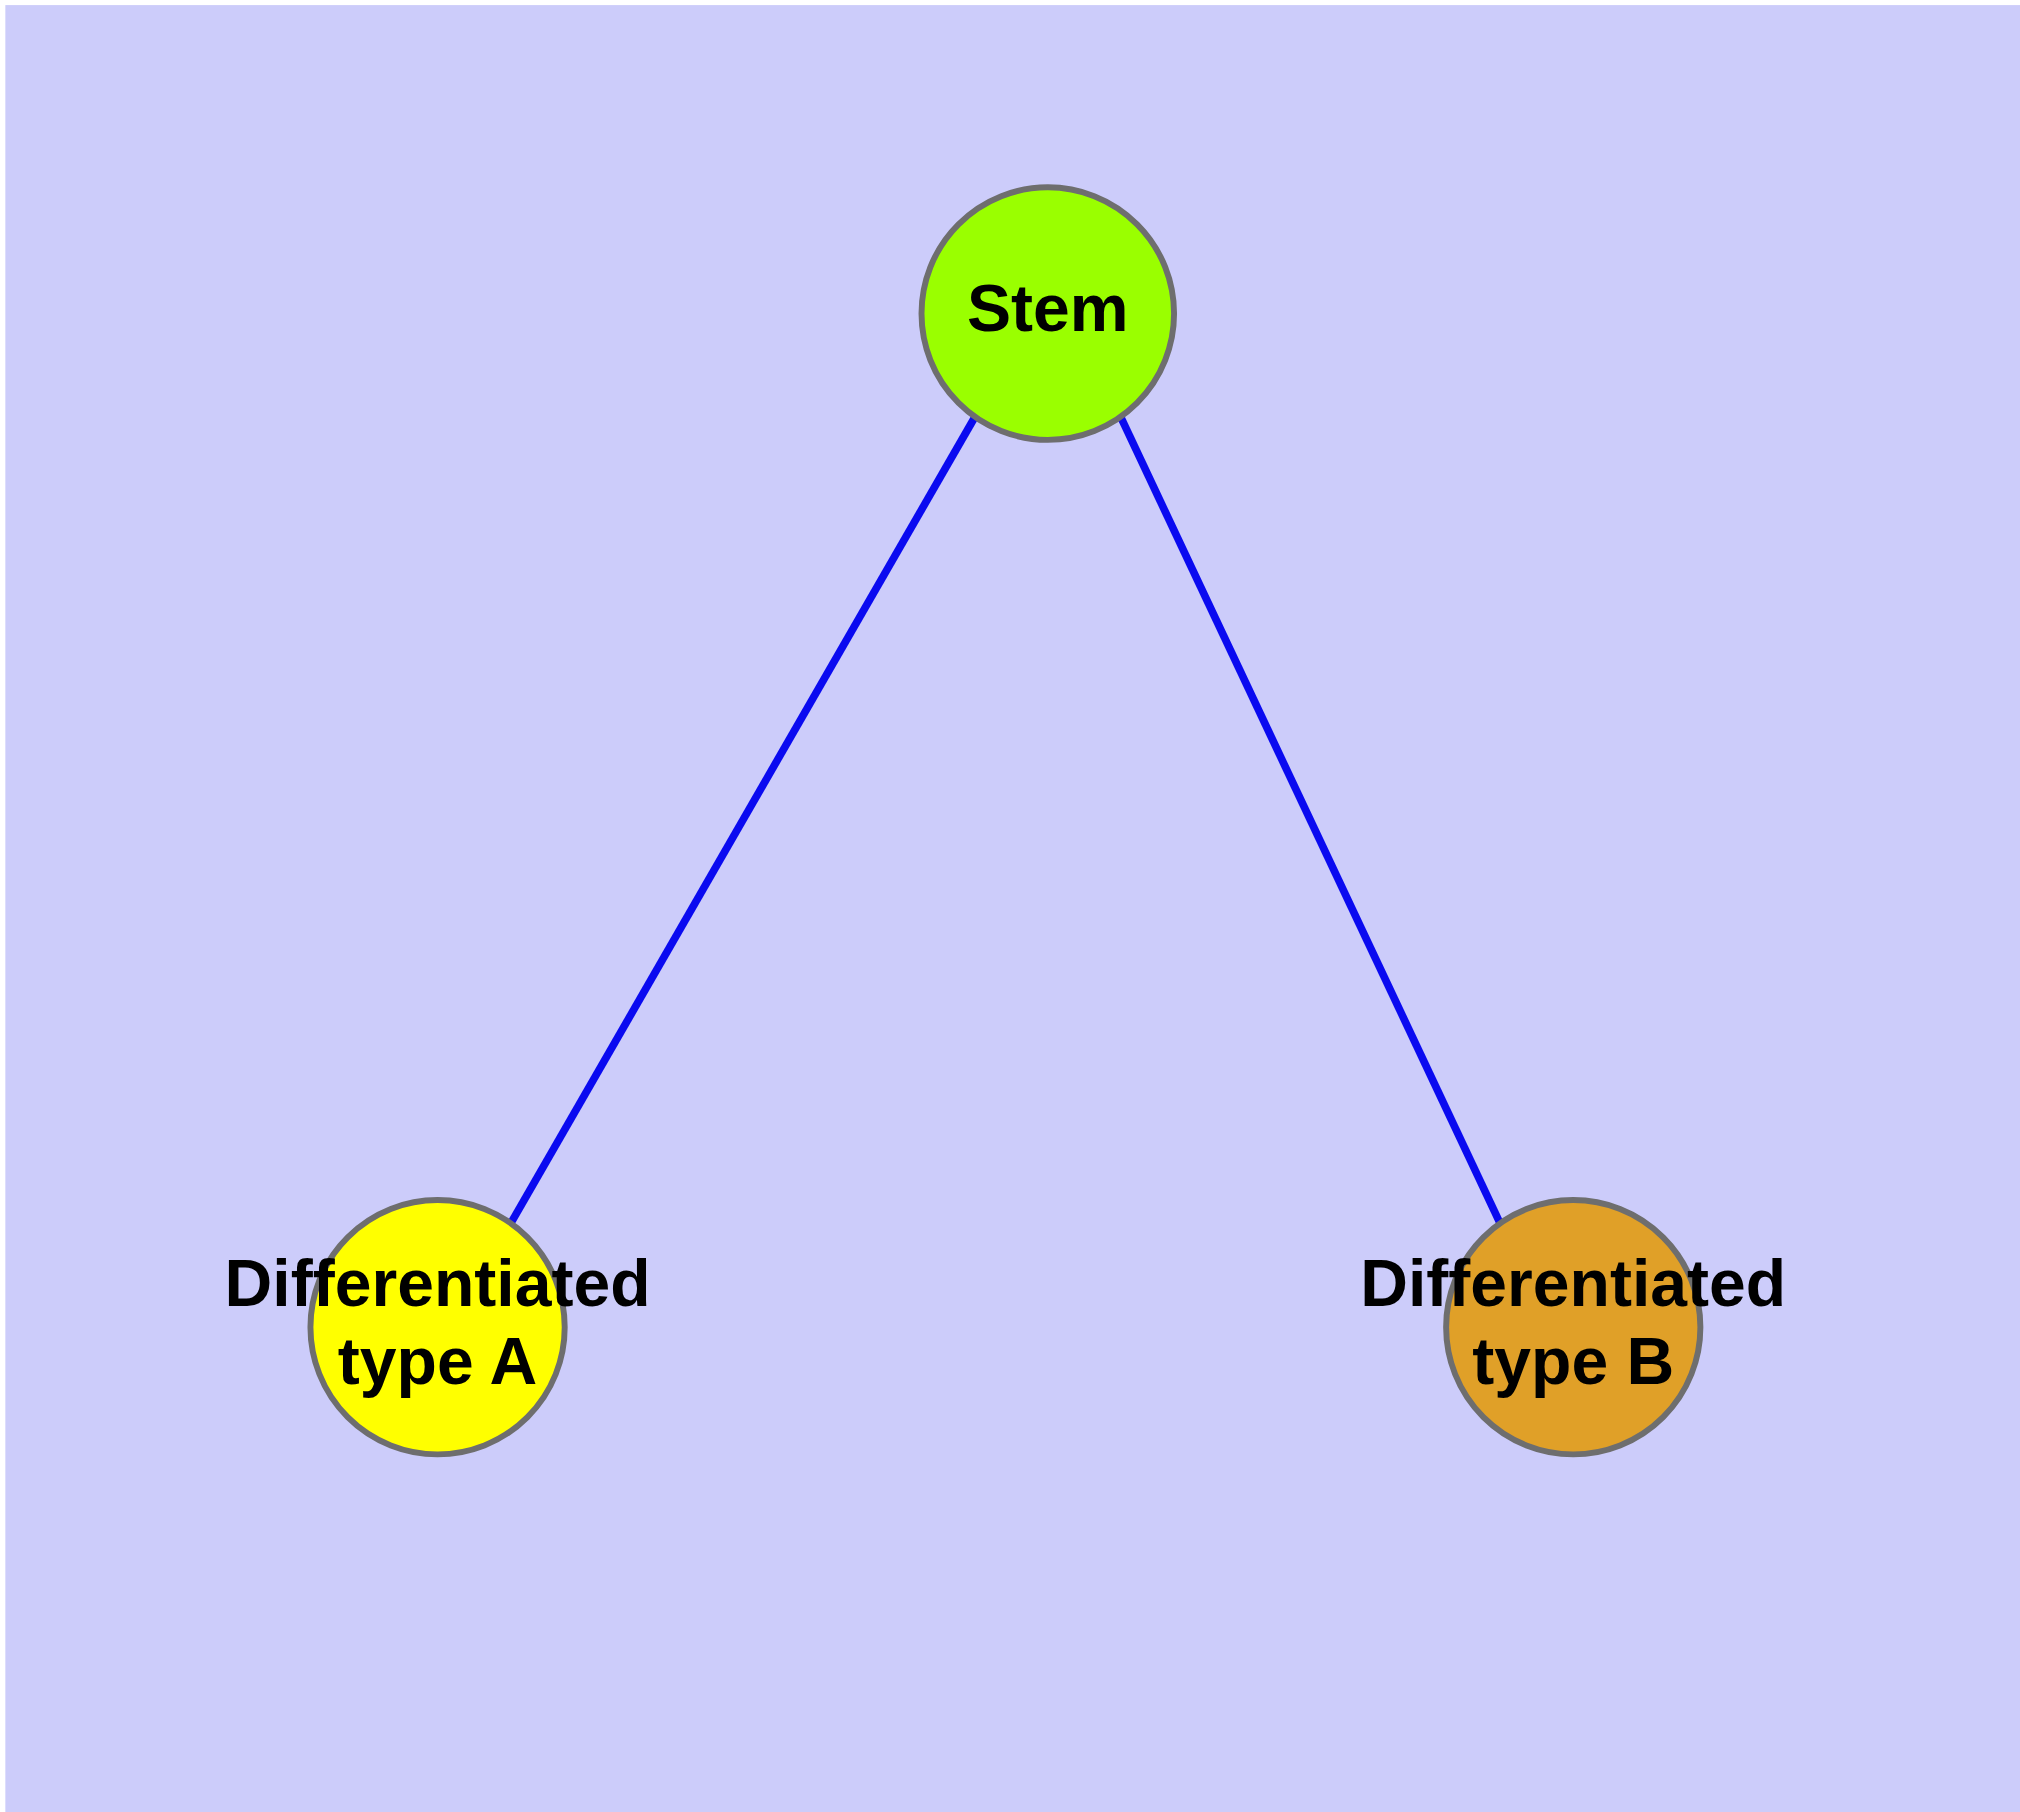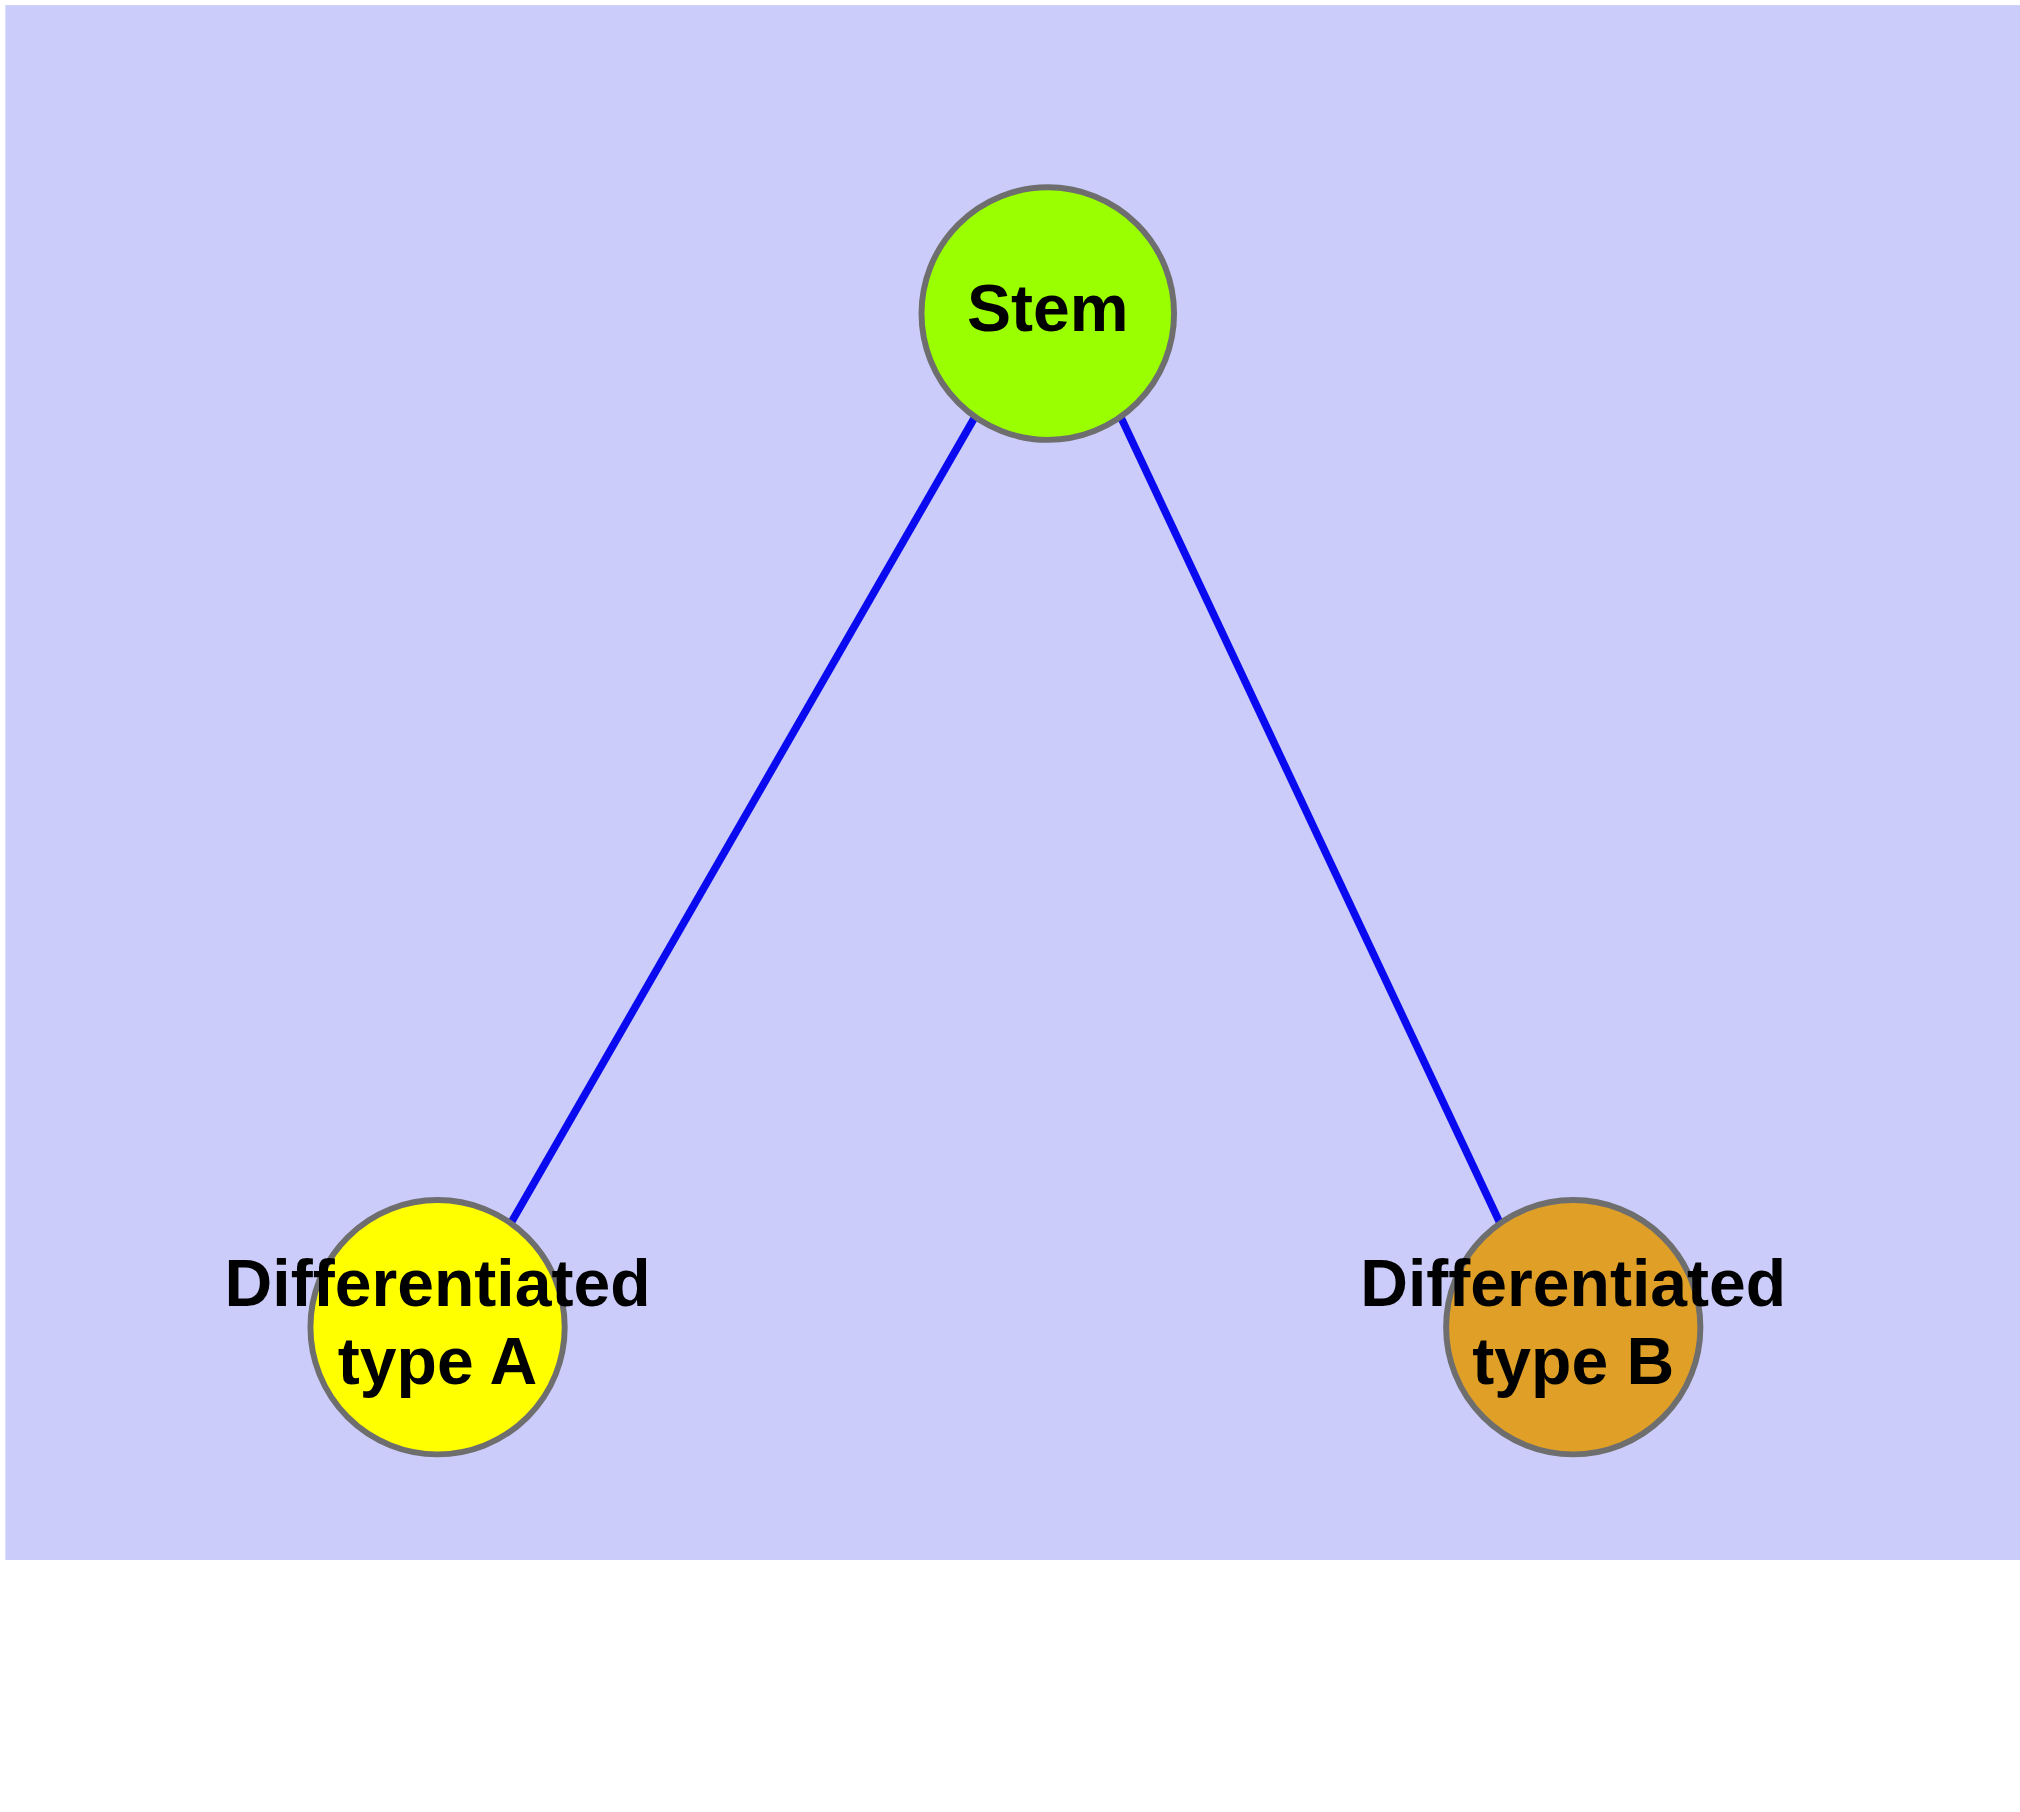--- a/index.html
+++ b/index.html
@@ -3,21 +3,21 @@
 <meta charset="utf-8">
 <style>
   html, body {
     margin: 0;
     padding: 0;
     background: #ffffff;
   }
   #canvas {
     position: relative;
     width: 2021px;
-    height: 1560px;
+    height: 1812px;
     background: #ffffff;
     overflow: hidden;
     font-family: "Liberation Sans", sans-serif;
   }
   #graph-svg {
     position: absolute;
     top: 0;
     left: 0;
     width: 2021px;
     height: 1812px;

